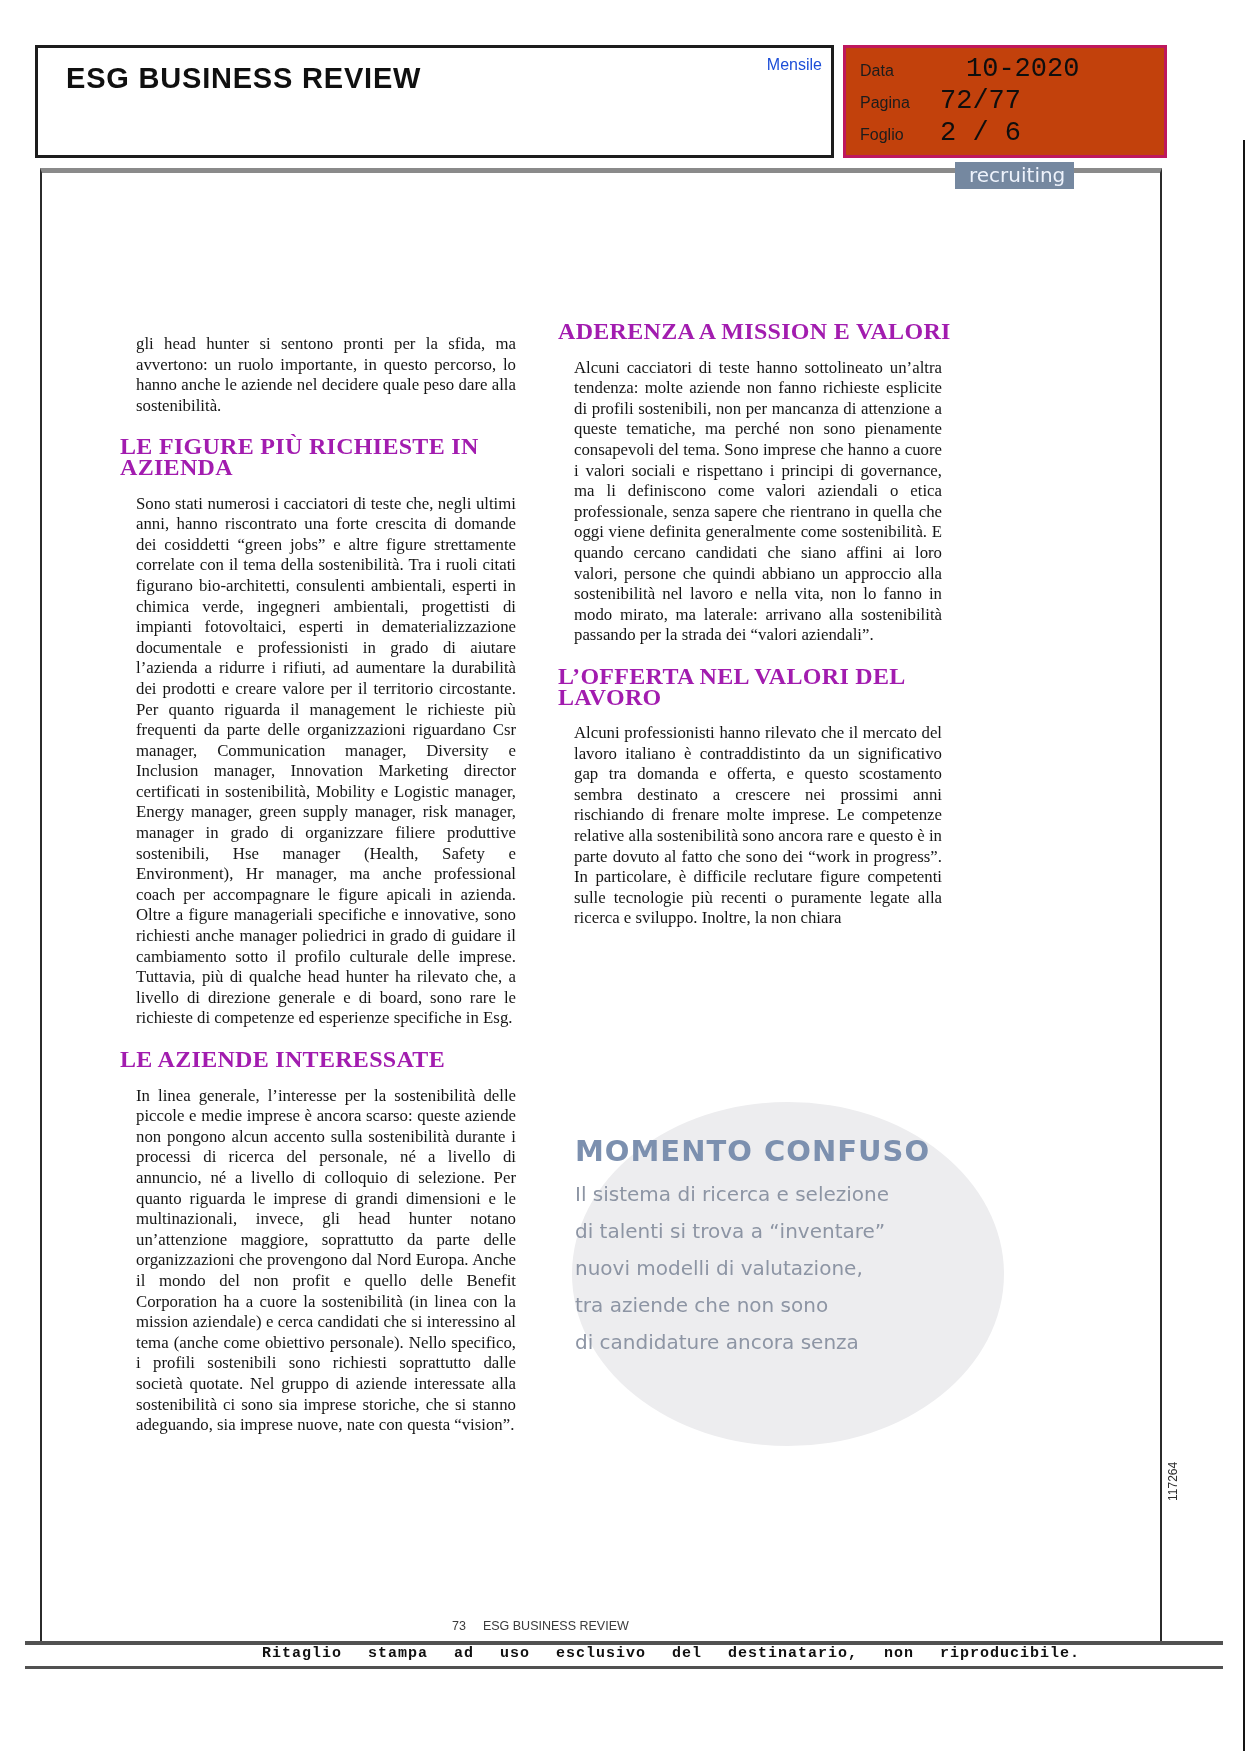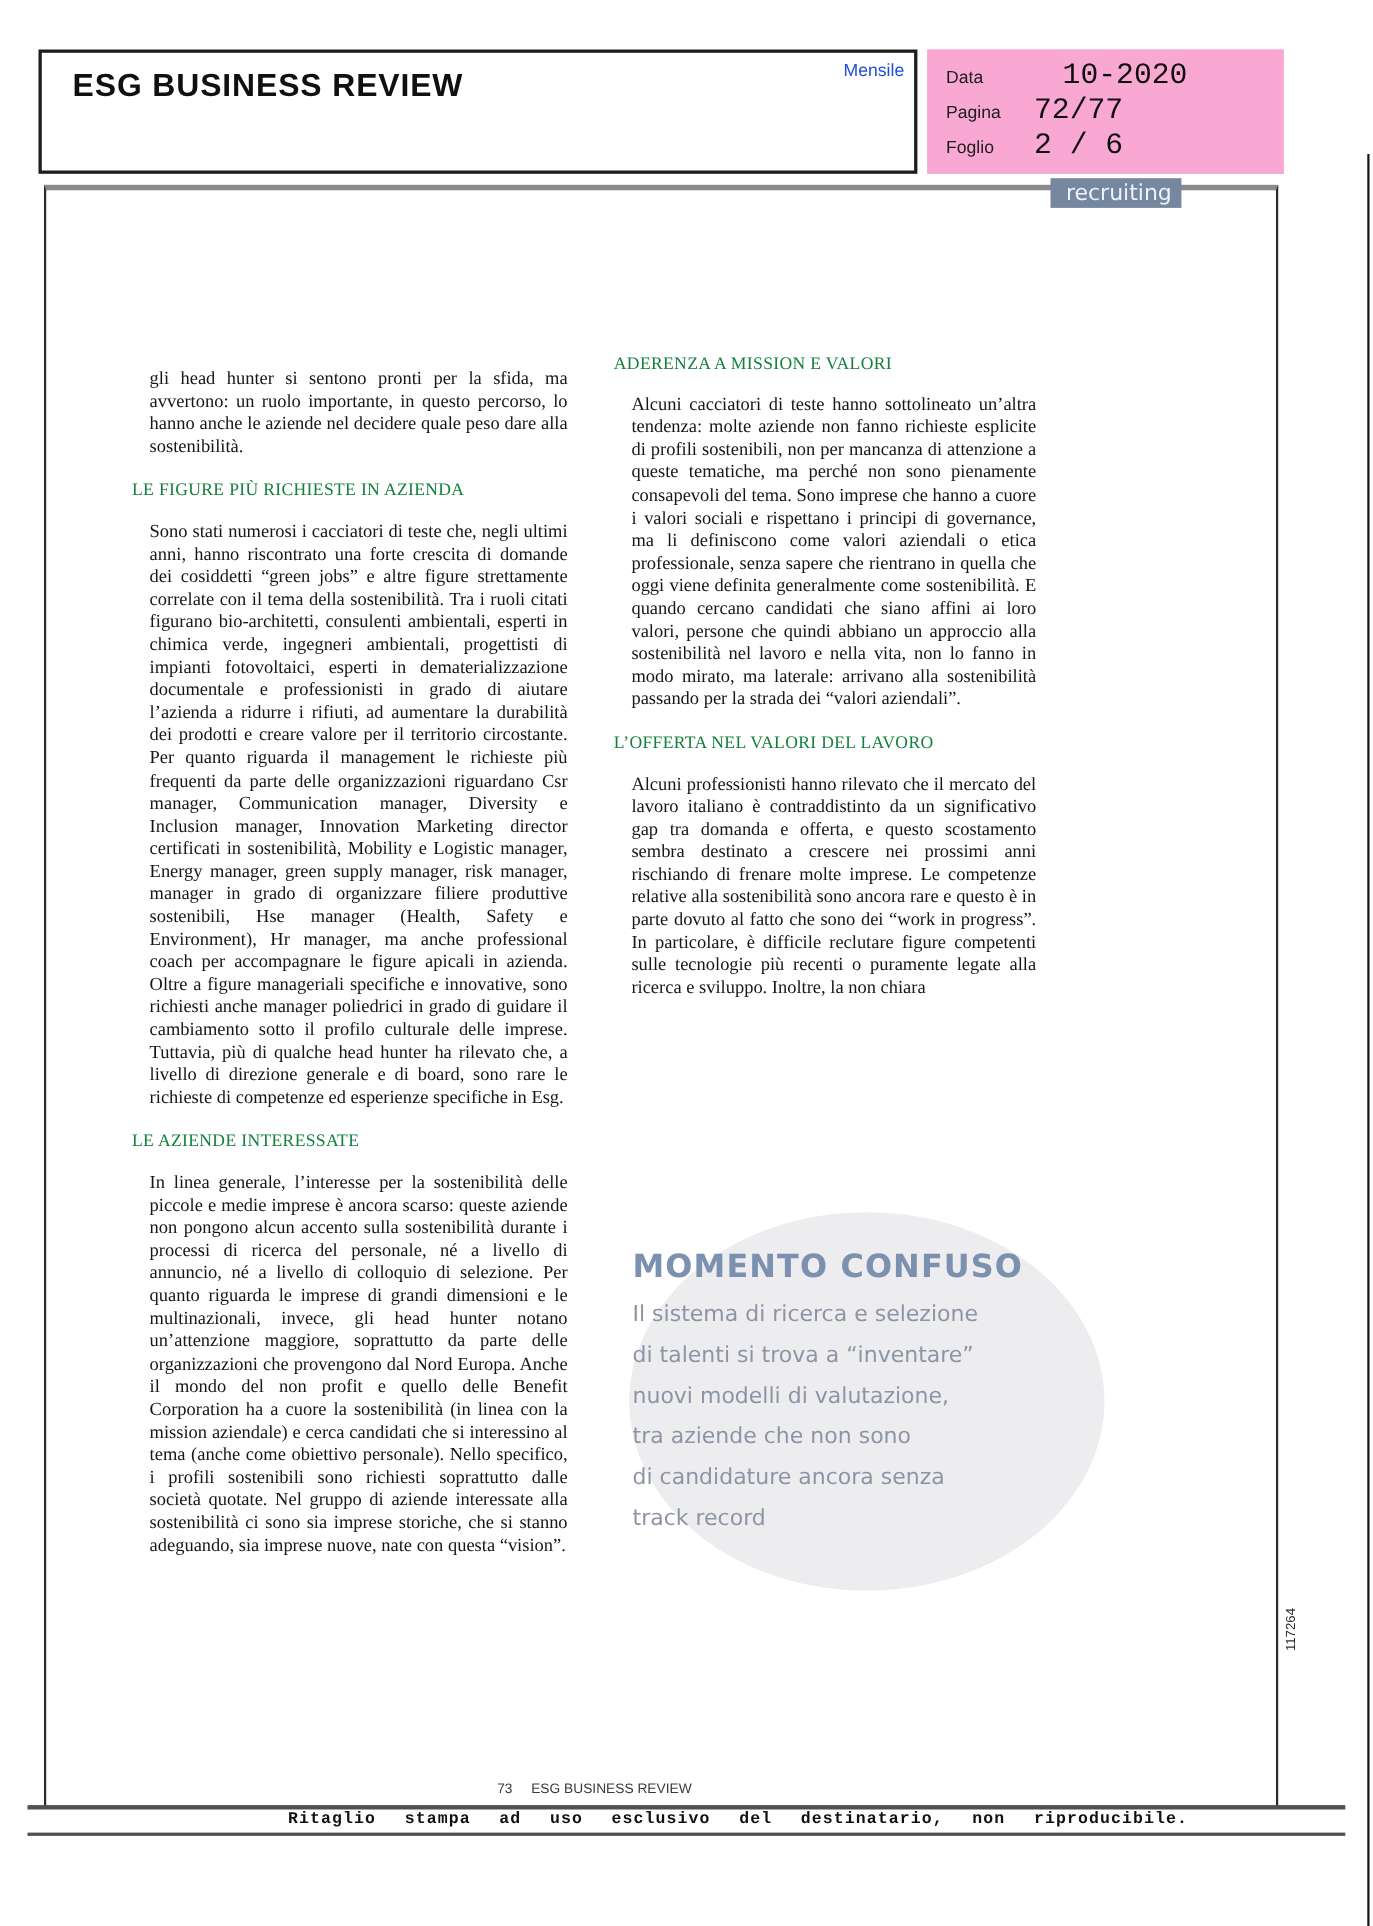--- a/index.html
+++ b/index.html
@@ -9,41 +9,41 @@
   }
 
   
   .header-left{position:absolute;left:35px;top:45px;width:799px;height:113px;
     border:3px solid #1d1d1d;box-sizing:border-box;background:#fff;}
   .pub-title{position:absolute;left:28px;top:14px;font-family:"Liberation Sans",sans-serif;
     font-weight:bold;font-size:29px;letter-spacing:0.8px;color:#101010;}
   .frequency{position:absolute;right:9px;top:8px;font-family:"Liberation Sans",sans-serif;
     font-size:16px;color:#1d4ed8;}
   .header-right{position:absolute;left:843px;top:45px;width:324px;height:113px;
-    border:3px solid #f9a8d4;box-sizing:border-box;background:#f9a8d4;padding:6px 0 0 14px;}
+    border:3px solid #be185d;box-sizing:border-box;background:#c2410c;padding:6px 0 0 14px;}
   .meta-row{display:grid;grid-template-columns:80px 1fr;align-items:baseline;margin-bottom:2px;}
   .meta-label{font-family:"Liberation Sans",sans-serif;font-size:16px;color:#1c1c1c;}
   .meta-value{font-family:Liberation Mono, monospace;font-size:27px;color:#0e0e0e;line-height:30px;}
   .meta-value.indent{padding-left:26px;}
 
   
   .main-frame{position:absolute;left:40px;top:168px;width:1122px;height:1475px;
     border-left:2px solid #2b2b2b;border-right:2px solid #2b2b2b;border-top:5px solid var(--line-gray,#8a8a8a);
     box-sizing:border-box;background:#fff;}
   .recruiting-tag{position:absolute;left:955px;top:162px;height:27px;padding:0 9px 0 14px;
     background:var(--tag-bg,#7588a0);color:#edf2fb;font-family:"DejaVu Sans",sans-serif;
     font-size:20px;line-height:26px;}
 
   
   .column{position:absolute;top:318px;text-align:justify;font-size:16.8px;line-height:20.6px;color:#161616;}
   .col-left{left:120px;width:412px;}
   .col-right{left:558px;width:400px;}
   .body-p{margin:16px;}
-  .col-heading{margin:20px 0 1px;font-size:16px;font-weight:normal;letter-spacing:0.3px;
-    color:#15803d;text-align:left;}
+  .col-heading{margin:20px 0 1px;font-size:24px;font-weight:bold;letter-spacing:0.3px;
+    color:#a21caf;text-align:left;}
   .col-heading:first-child{margin-top:3px;}
 
   
   .quote-ellipse{position:absolute;left:572px;top:1102px;width:432px;height:344px;
     border-radius:50%;background:#ededef;}
   .pull-quote{position:absolute;left:575px;top:1134px;width:480px;}
   .pull-quote-title{margin:0 0 8px;font-family:"DejaVu Sans",sans-serif;font-weight:bold;
     font-size:29px;letter-spacing:1px;color:var(--quote-title,#7c90af);}
   .quote-line{font-family:"DejaVu Sans",sans-serif;font-size:20px;line-height:37px;
     color:var(--quote-text,#8d95a4);}
@@ -102,21 +102,20 @@
 
 <div class="quote-ellipse"></div>
 <div class="pull-quote">
   <div class="pull-quote-title">MOMENTO CONFUSO</div>
   <div>
       <div class="quote-line">Il sistema di ricerca e selezione</div>
       <div class="quote-line">di talenti si trova a “inventare”</div>
       <div class="quote-line">nuovi modelli di valutazione,</div>
       <div class="quote-line">tra aziende che non sono</div>
       <div class="quote-line">di candidature ancora senza</div>
-      <div class="quote-line">track record</div>
     </div>
 </div>
 
 <div class="footer-credit">
   <span>73</span>
   <span>ESG BUSINESS REVIEW</span>
 </div>
 <div class="footer-line-top"></div>
 <div class="footer-disclaimer">Ritaglio stampa ad uso esclusivo del destinatario, non riproducibile.</div>
 <div class="footer-line-bottom"></div>

